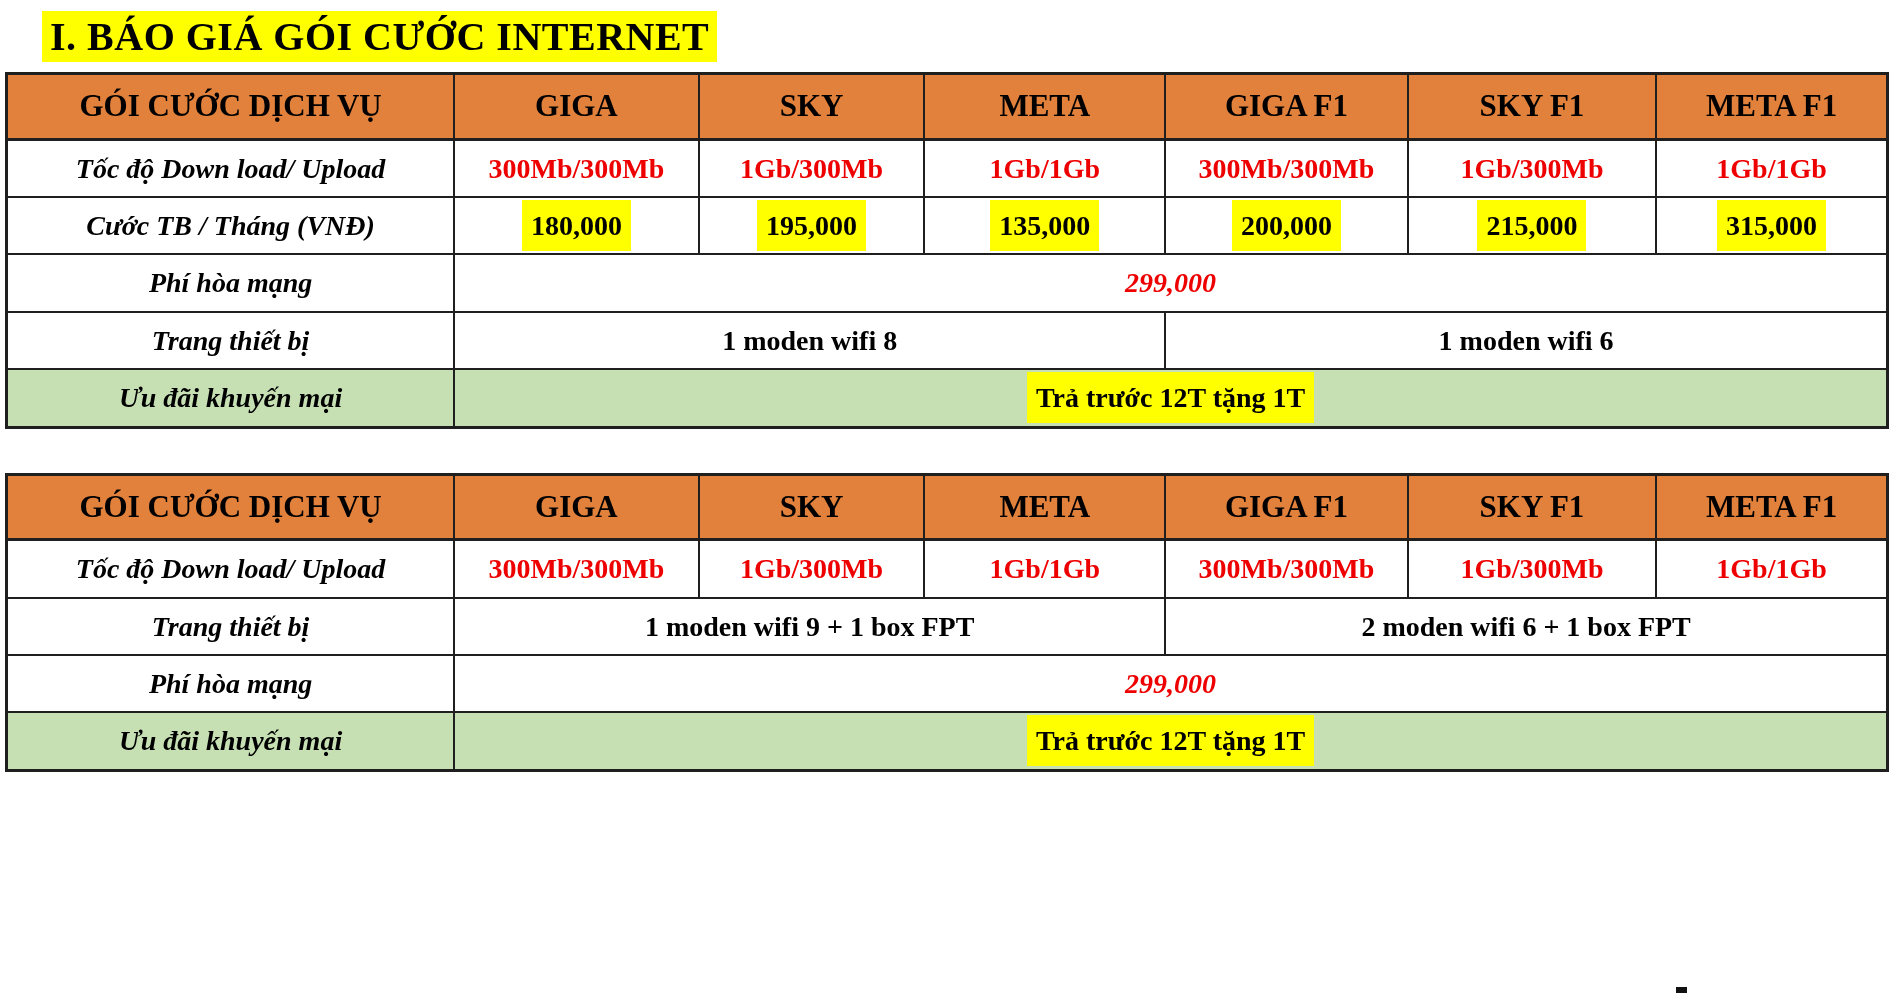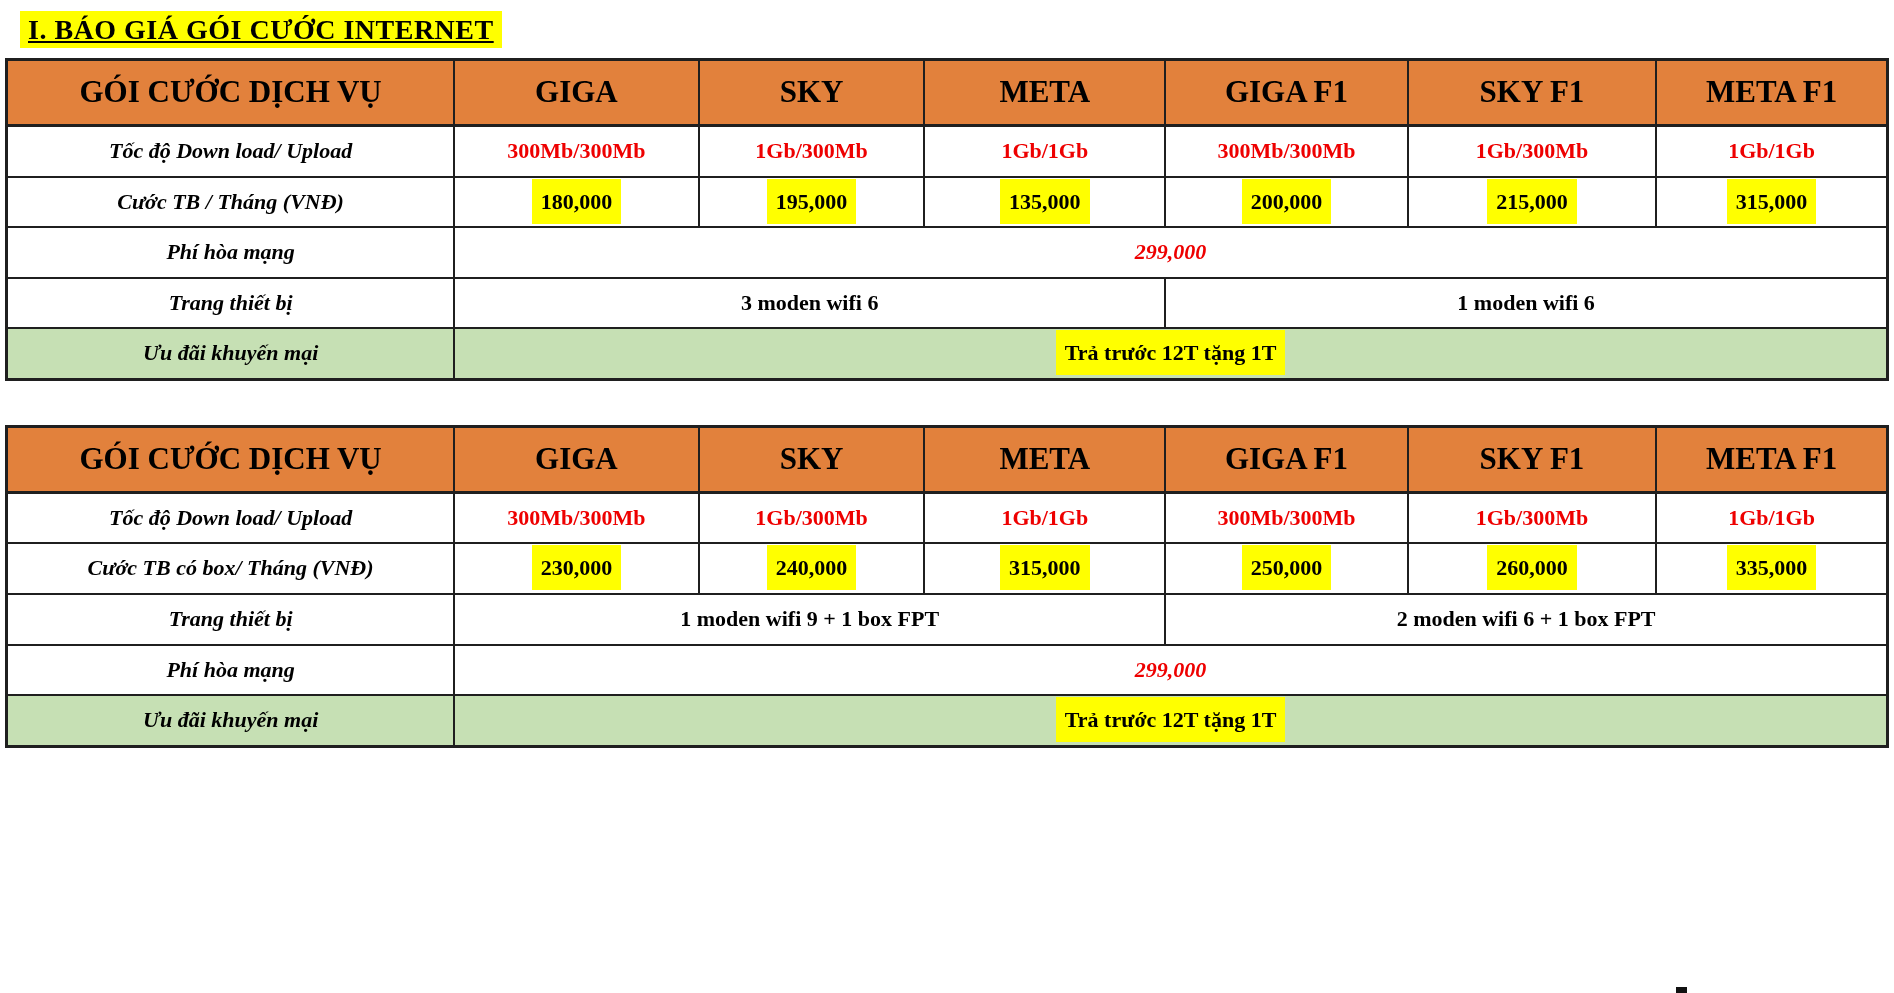--- a/index.html
+++ b/index.html
@@ -19,42 +19,41 @@
     color:var(--text);
   }
   .page{
     position:relative;
     width:1894px;
     height:993px;
     overflow:hidden;
     background:var(--page-bg);
   }
   .doc-title{
-    margin:14px 0 12px 20px;
-    font-size:28px;
+    margin:14px 0 12px 42px;
+    font-size:40px;
     line-height:1.15;
     font-weight:bold;
     letter-spacing:0.5px;
-    text-decoration:underline;
   }
   .doc-title .hl{padding:3px 8px;}
   .hl{background:var(--highlight);}
   table.price-table{
     border-collapse:collapse;
     table-layout:fixed;
     width:1884px;
     margin:0 0 0 5px;
     border:3px solid var(--border);
   }
   .price-table th,.price-table td{
     border:2px solid var(--border);
     text-align:center;
     vertical-align:middle;
     font-weight:bold;
-    font-size:22px;
+    font-size:28px;
     line-height:1.12;
     padding:12px 6px;
     overflow:hidden;
   }
   .price-table tr.head th{
     background:var(--header-bg);
     border-bottom:3px solid var(--border);
     font-size:31px;
     padding:14px 16px;
   }
@@ -116,21 +115,21 @@
         <td><span class="hl">200,000</span></td>
         <td><span class="hl">215,000</span></td>
         <td><span class="hl">315,000</span></td>
       </tr>
       <tr>
         <td class="label">Phí hòa mạng</td>
         <td class="fee-span" colspan="6">299,000</td>
       </tr>
       <tr>
         <td class="label">Trang thiết bị</td>
-        <td colspan="3">3 moden wifi 6</td>
+        <td colspan="3">1 moden wifi 8</td>
         <td colspan="3">1 moden wifi 6</td>
       </tr>
       <tr class="promo">
         <td class="label">Ưu đãi khuyến mại</td>
         <td colspan="6"><span class="hl">Trả trước 12T tặng 1T</span></td>
       </tr>
     </tbody>
   </table>
 
   <div class="gap-1"></div>
@@ -159,29 +158,20 @@
       <tr>
         <td class="label">Tốc độ Down load/ Upload</td>
         <td class="speed">300Mb/300Mb</td>
         <td class="speed">1Gb/300Mb</td>
         <td class="speed">1Gb/1Gb</td>
         <td class="speed">300Mb/300Mb</td>
         <td class="speed">1Gb/300Mb</td>
         <td class="speed">1Gb/1Gb</td>
       </tr>
       <tr>
-        <td class="label"><span class="wrap-narrow">Cước TB có box/ Tháng (VNĐ)</span></td>
-        <td><span class="hl">230,000</span></td>
-        <td><span class="hl">240,000</span></td>
-        <td><span class="hl">315,000</span></td>
-        <td><span class="hl">250,000</span></td>
-        <td><span class="hl">260,000</span></td>
-        <td><span class="hl">335,000</span></td>
-      </tr>
-      <tr>
         <td class="label">Trang thiết bị</td>
         <td colspan="3">1 moden wifi 9 + 1 box FPT</td>
         <td colspan="3">2 moden wifi 6 + 1 box FPT</td>
       </tr>
       <tr>
         <td class="label">Phí hòa mạng</td>
         <td class="fee-span" colspan="6">299,000</td>
       </tr>
       <tr class="promo">
         <td class="label">Ưu đãi khuyến mại</td>

